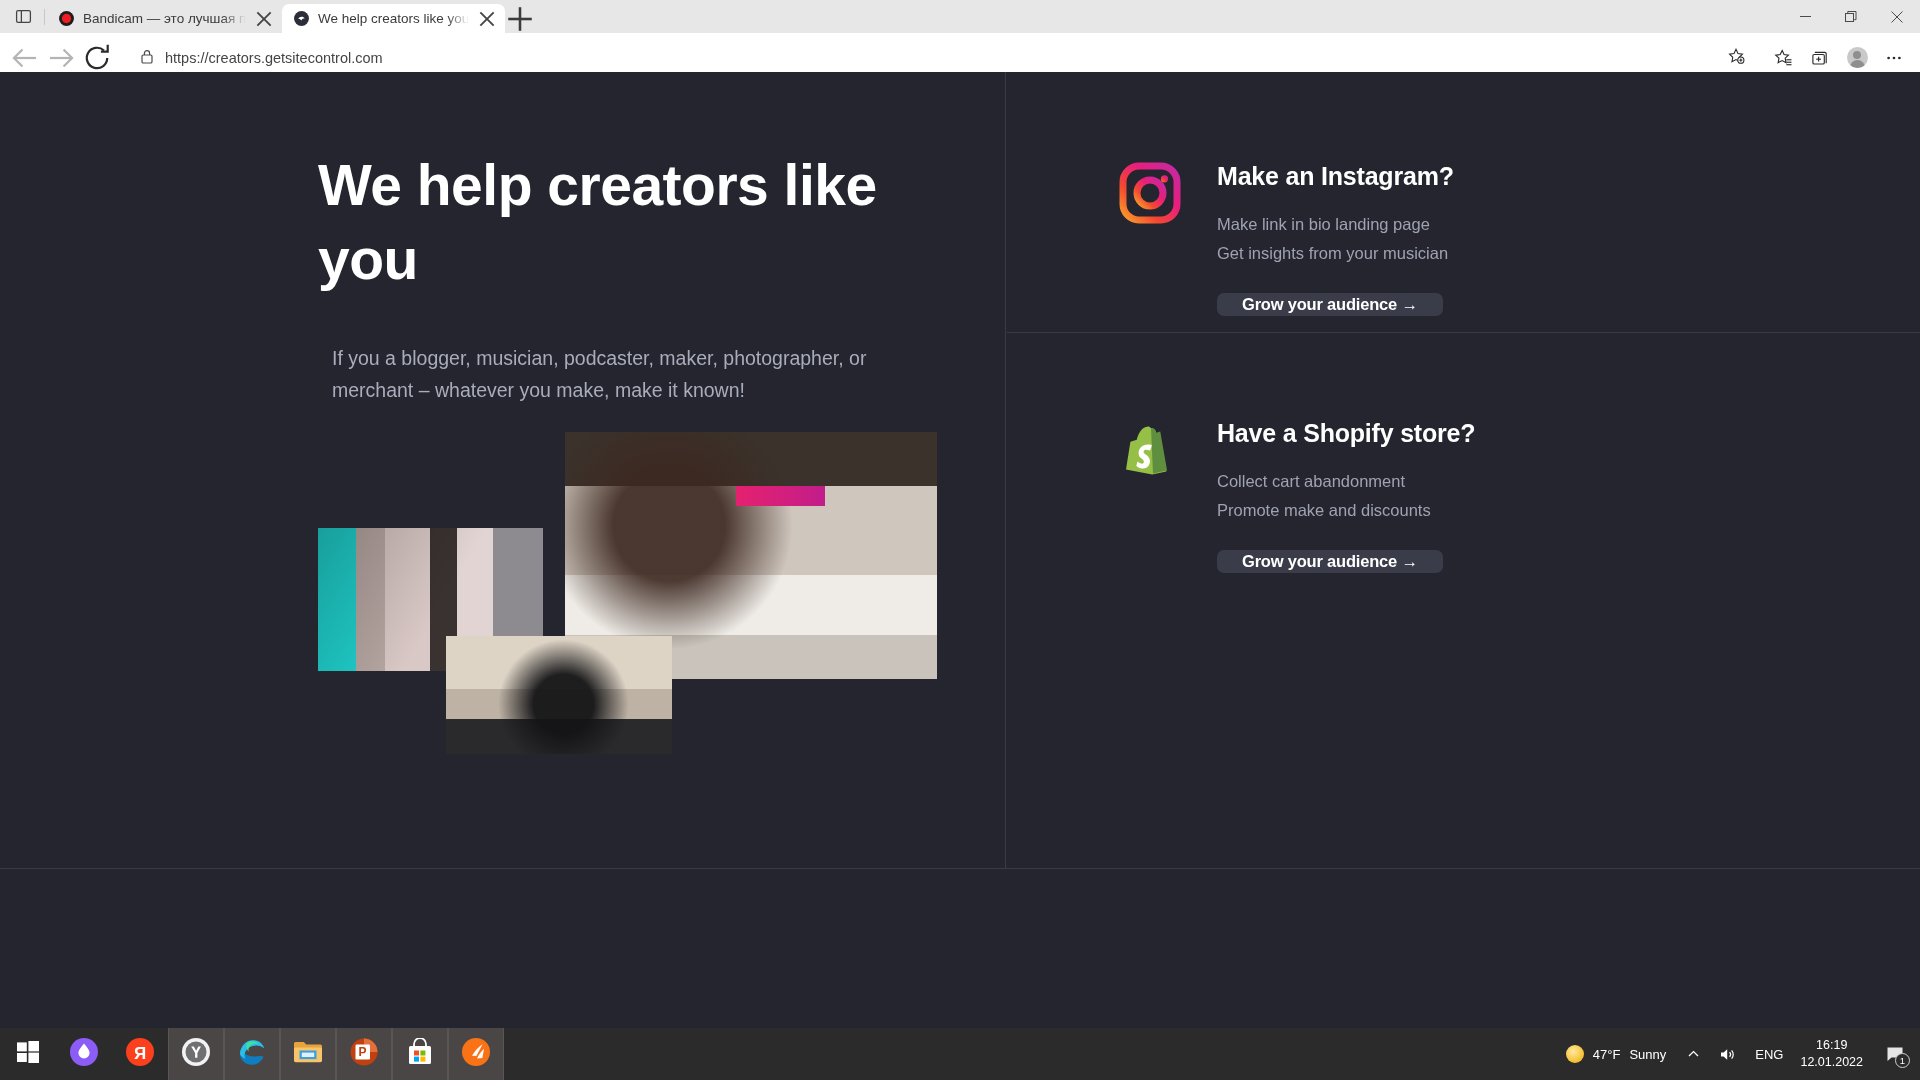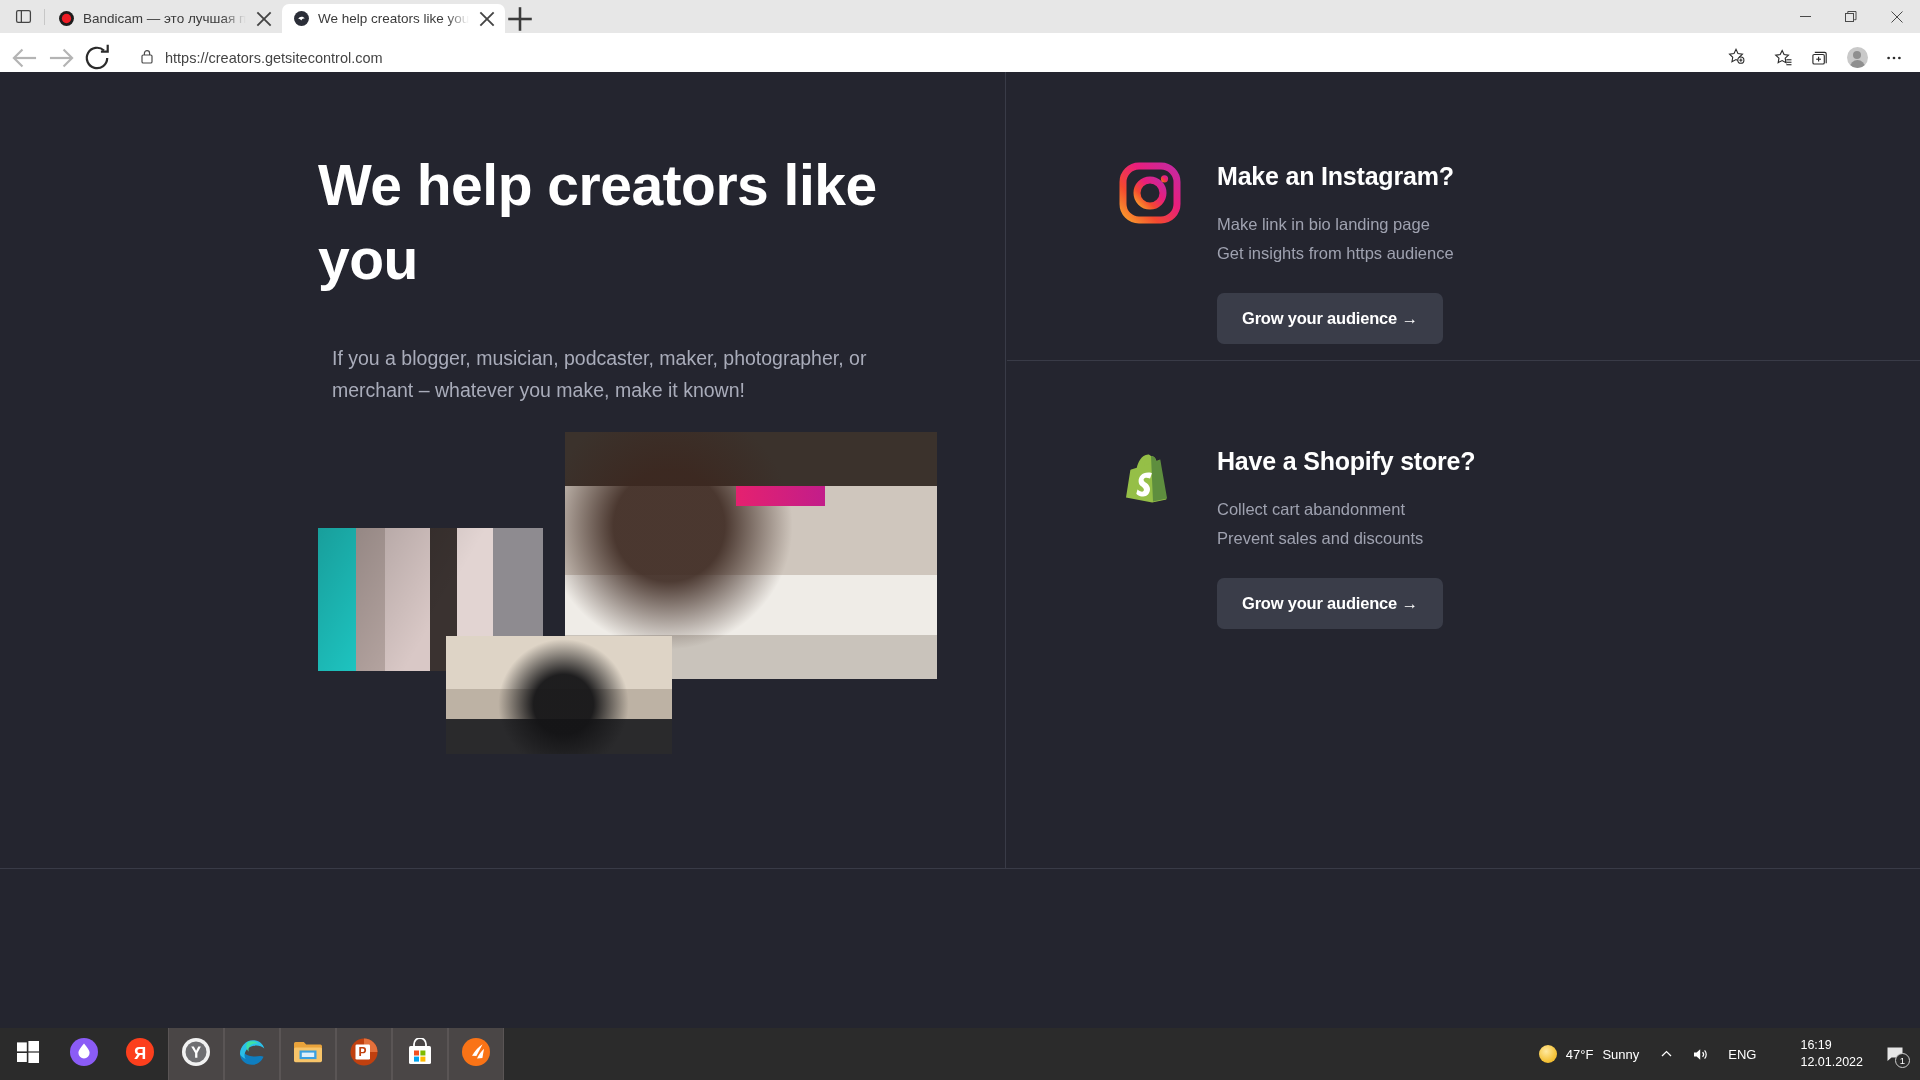--- a/index.html
+++ b/index.html
@@ -115,42 +115,42 @@
     font-size:25px; font-weight:700; color:#ffffff; margin-bottom:19px; letter-spacing:-0.2px;
   }
   .card li {
     list-style:none; font-size:16.5px; color:#9fa2b0; line-height:29px;
   }
   .cta {
     margin-top:25px; display:inline-flex; align-items:center;
     background:#3a3d49; color:#ffffff; border:none;
     font-family:"Liberation Sans", sans-serif;
     font-size:16.5px; font-weight:700; border-radius:7px;
-    padding:16px 25px; cursor:pointer; letter-spacing:-0.2px;
+    padding:2px 25px; cursor:pointer; letter-spacing:-0.2px;
   }
   .panel-bottom-rule { position:absolute; left:0; right:0; top:796px; height:1px; background:#393b47; }
   .hero-bottom-rule { position:absolute; left:0; width:1007px; top:796px; height:1px; background:#393b47; }
   .below-fold { position:absolute; left:0; right:0; top:797px; bottom:0; background:#24252f; }
 
   
   .taskbar {
     position:absolute; left:0; right:0; bottom:0; height:52px;
     background:#2b2b2b; display:flex; align-items:center;
   }
   .tb-left { display:flex; align-items:center; height:100%; }
   .tb-item { width:56px; height:52px; display:flex; align-items:center; justify-content:center; }
   .tb-item.pinned { background:#4a4646; border-left:1px solid #5a5555; border-right:1px solid #5a5555; }
   .tb-right {
     margin-left:auto; display:flex; align-items:center; height:100%;
     color:#ffffff; font-size:13px; padding-right:6px; gap:3px;
   }
   .weather { display:flex; align-items:center; gap:9px; padding:0 10px 0 12px; }
   .sun { width:18px; height:18px; border-radius:50%; background:radial-gradient(circle at 40% 35%, #ffe9a0, #f5c43c 60%, #e9ad1c); }
   .tray-btn { padding:0 8px; height:52px; display:flex; align-items:center; }
-  .clock { text-align:left; line-height:17px; padding:0 10px 0 6px; font-size:12.5px;margin-left:27px; }
+  .clock { text-align:center; line-height:17px; padding:0 10px 0 6px; font-size:12.5px; }
   .notif { position:relative; width:38px; height:52px; display:flex; align-items:center; justify-content:center; }
   .notif .badge {
     position:absolute; right:4px; bottom:12px; width:15px; height:15px; border-radius:50%;
     background:#2b2b2b; border:1.5px solid #cfcfcf; color:#ffffff;
     font-size:9.5px; display:flex; align-items:center; justify-content:center;
   }
 </style>
 </head>
 <body>
 
@@ -322,40 +322,40 @@
           </defs>
           <rect x="4" y="4" width="54" height="54" rx="16" fill="none" stroke="url(#ig)" stroke-width="7"></rect>
           <circle cx="31" cy="31" r="13" fill="none" stroke="url(#ig)" stroke-width="7"></circle>
           <circle cx="45.5" cy="16.8" r="3.6" fill="url(#ig)"></circle>
         </svg>
       </span>
       <div class="card-body">
         <h2>Make an Instagram?</h2>
         <ul>
           <li>Make link in bio landing page</li>
-          <li>Get insights from https audience</li>
+          <li>Get insights from your musician</li>
         </ul>
         <button class="cta">Grow your audience →</button>
       </div>
     </div>
 
     <div class="card second">
       <span class="card-logo">
         <svg viewBox="0 0 62 62" width="62" height="62">
           <path d="M40.5 13.5c-.3-.2-.8-.2-1.1 0l-2 .6c-.8-2.6-2.3-5-5-5h-.4c-.8-1.1-1.9-1.6-2.8-1.6-7 0-10.4 8.8-11.4 13.2l-4.8 1.5c-1.5.5-1.6.5-1.8 1.9L7 50.6l26.2 4.9 14.2-3.1s-6.7-37.5-6.9-38.9z" fill="#95bf47"></path>
           <path d="M39.4 13.5l-2 .6c-.8-2.6-2.3-5-5-5h-.4l2 45.4 14.2-3.1s-6.7-37.5-6.9-38.9c-.3-.2-.7-.2-1.9 1z" fill="#5e8e3e"></path>
           <path d="M32.9 26.3l-1.8 5.2s-1.5-.8-3.5-.8c-2.8 0-3 1.8-3 2.2 0 2.4 6.4 3.4 6.4 9.2 0 4.5-2.9 7.5-6.7 7.5-4.6 0-7-2.9-7-2.9l1.2-4.1s2.4 2.1 4.5 2.1c1.3 0 1.9-1.1 1.9-1.9 0-3.2-5.3-3.3-5.3-8.6 0-4.4 3.2-8.7 9.6-8.7 2.5 0 3.7.7 3.7.7z" fill="#ffffff"></path>
           <path d="M31.1 9.1c-.2 0-.5.1-.7.2-2.4 1.1-4.3 5-5.1 9l6.4-2c0-3.3-.1-6-.6-7.2z" fill="#95bf47"></path>
         </svg>
       </span>
       <div class="card-body">
         <h2>Have a Shopify store?</h2>
         <ul>
           <li>Collect cart abandonment</li>
-          <li>Prevent sales and discounts</li>
+          <li>Promote make and discounts</li>
         </ul>
         <button class="cta">Grow your audience →</button>
       </div>
     </div>
   </div>
 
   <div class="hero-bottom-rule"></div>
   <div class="panel-bottom-rule"></div>
   <div class="below-fold"></div>
 </div>

